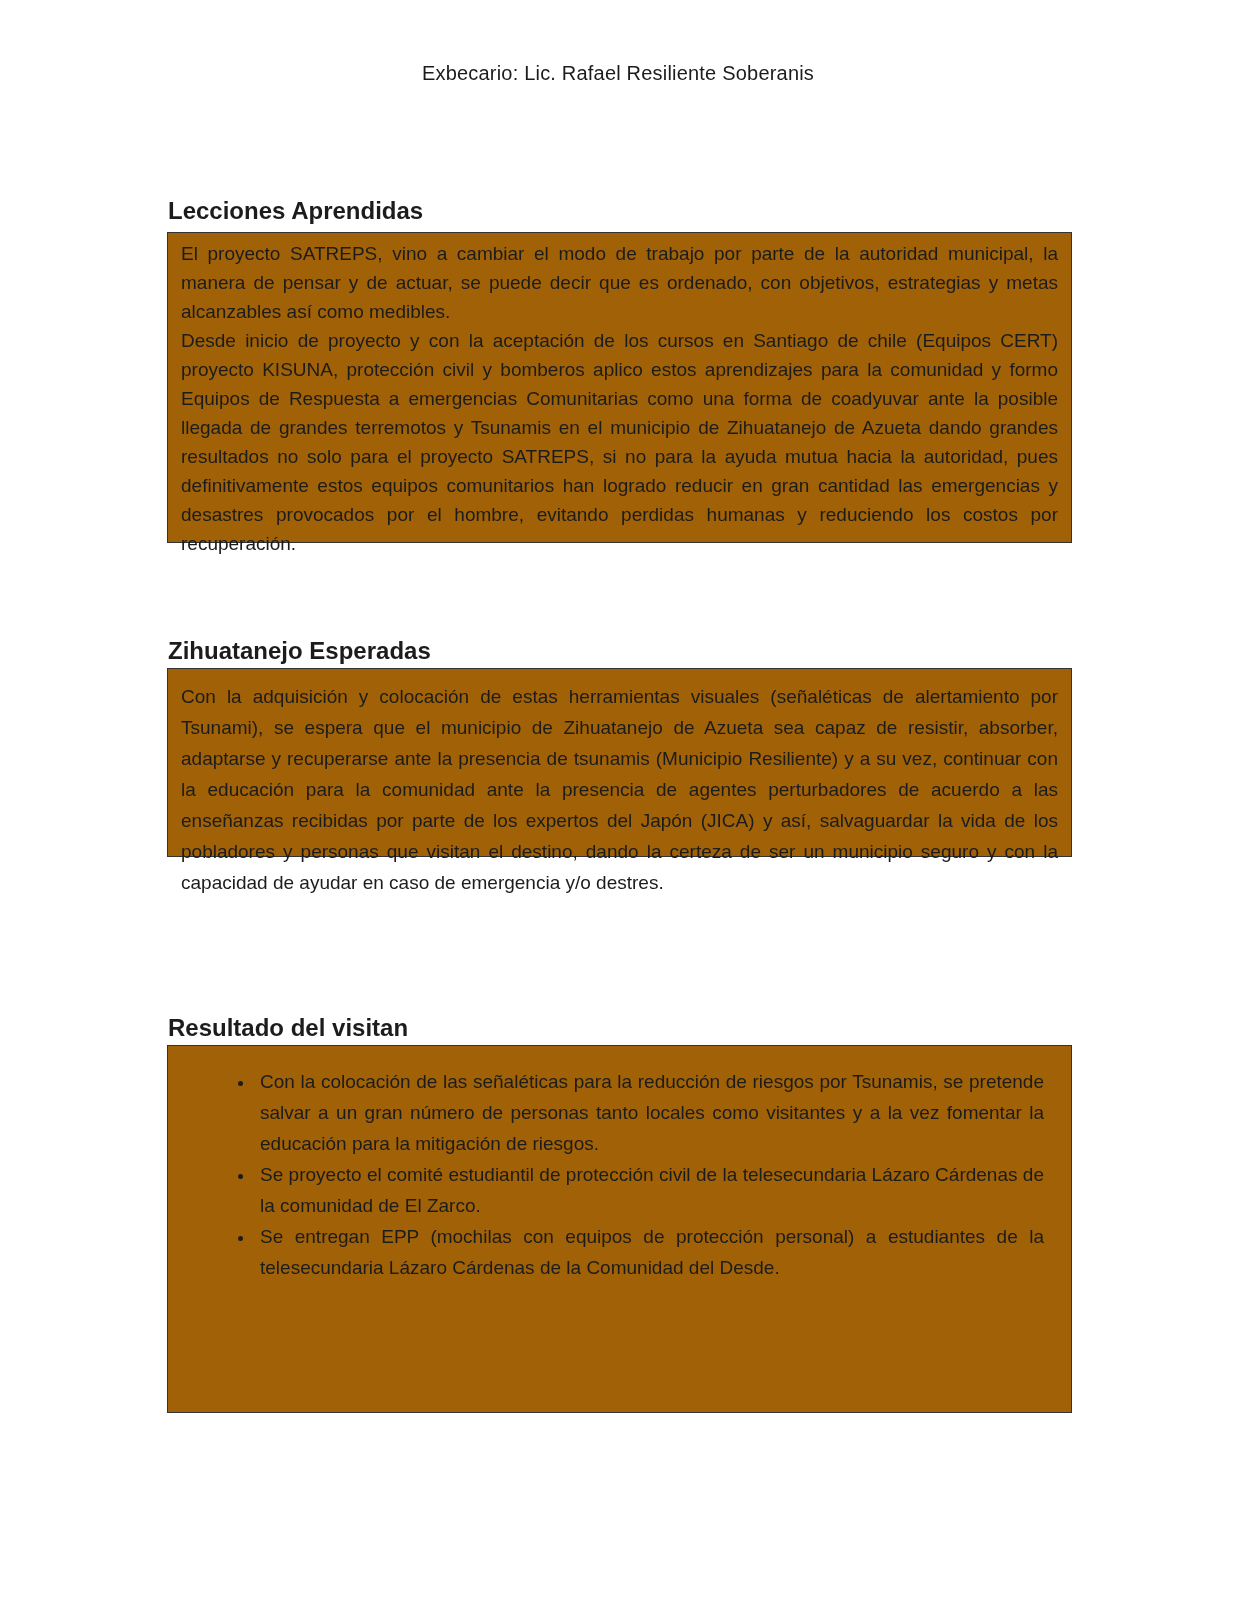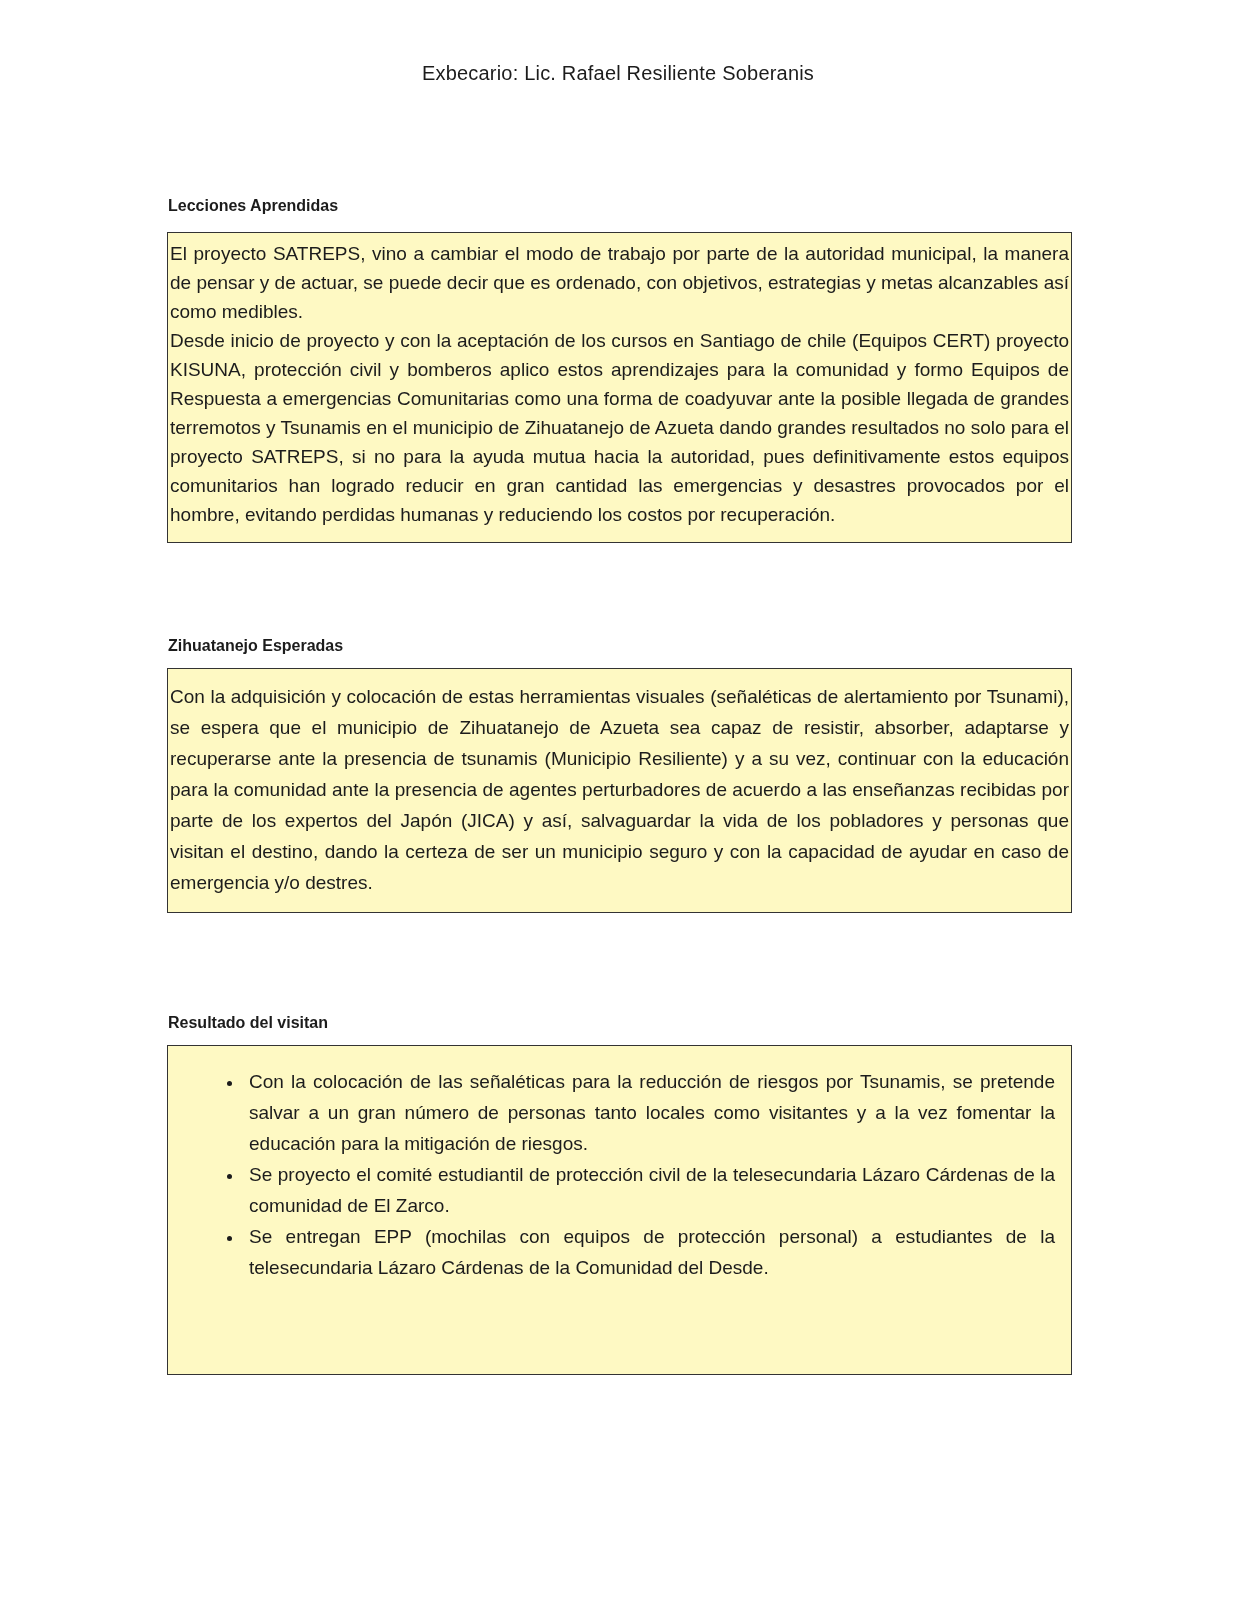--- a/index.html
+++ b/index.html
@@ -16,56 +16,56 @@
     top: 62px;
     left: 0;
     width: 1236px;
     text-align: center;
     font-size: 20px;
     letter-spacing: 0.2px;
   }
   .section-heading {
     position: absolute;
     left: 168px;
-    font-size: 16px;
+    font-size: 24px;
     font-weight: bold;
   }
   #heading-lecciones  { top: 197px; }
   #heading-actividades { top: 637px; }
   #heading-resultado   { top: 1014px; }
   .text-box {
     position: absolute;
     left: 167px;
     width: 905px;
     border: 1.5px solid #333333;
-    background: #fef9c3;
-    padding: 6px 2px;
+    background: #a16207;
+    padding: 6px 13px;
   }
   #box-lecciones {
     top: 232px;
     height: 311px;
   }
   #box-lecciones p {
     font-size: 19px;
     line-height: 29px;
     text-align: justify;
   }
   #box-actividades {
     top: 668px;
-    height: 245px;
+    height: 189px;
     padding-top: 12px;
   }
   #box-actividades p {
     font-size: 19px;
     line-height: 31px;
     text-align: justify;
   }
   #box-resultado {
     top: 1045px;
-    height: 330px;
+    height: 368px;
   }
   #box-resultado ul {
     margin-top: 14px;
     padding-left: 73px;
     padding-right: 14px;
     list-style-type: disc;
   }
   #box-resultado li {
     font-size: 19px;
     line-height: 31px;

